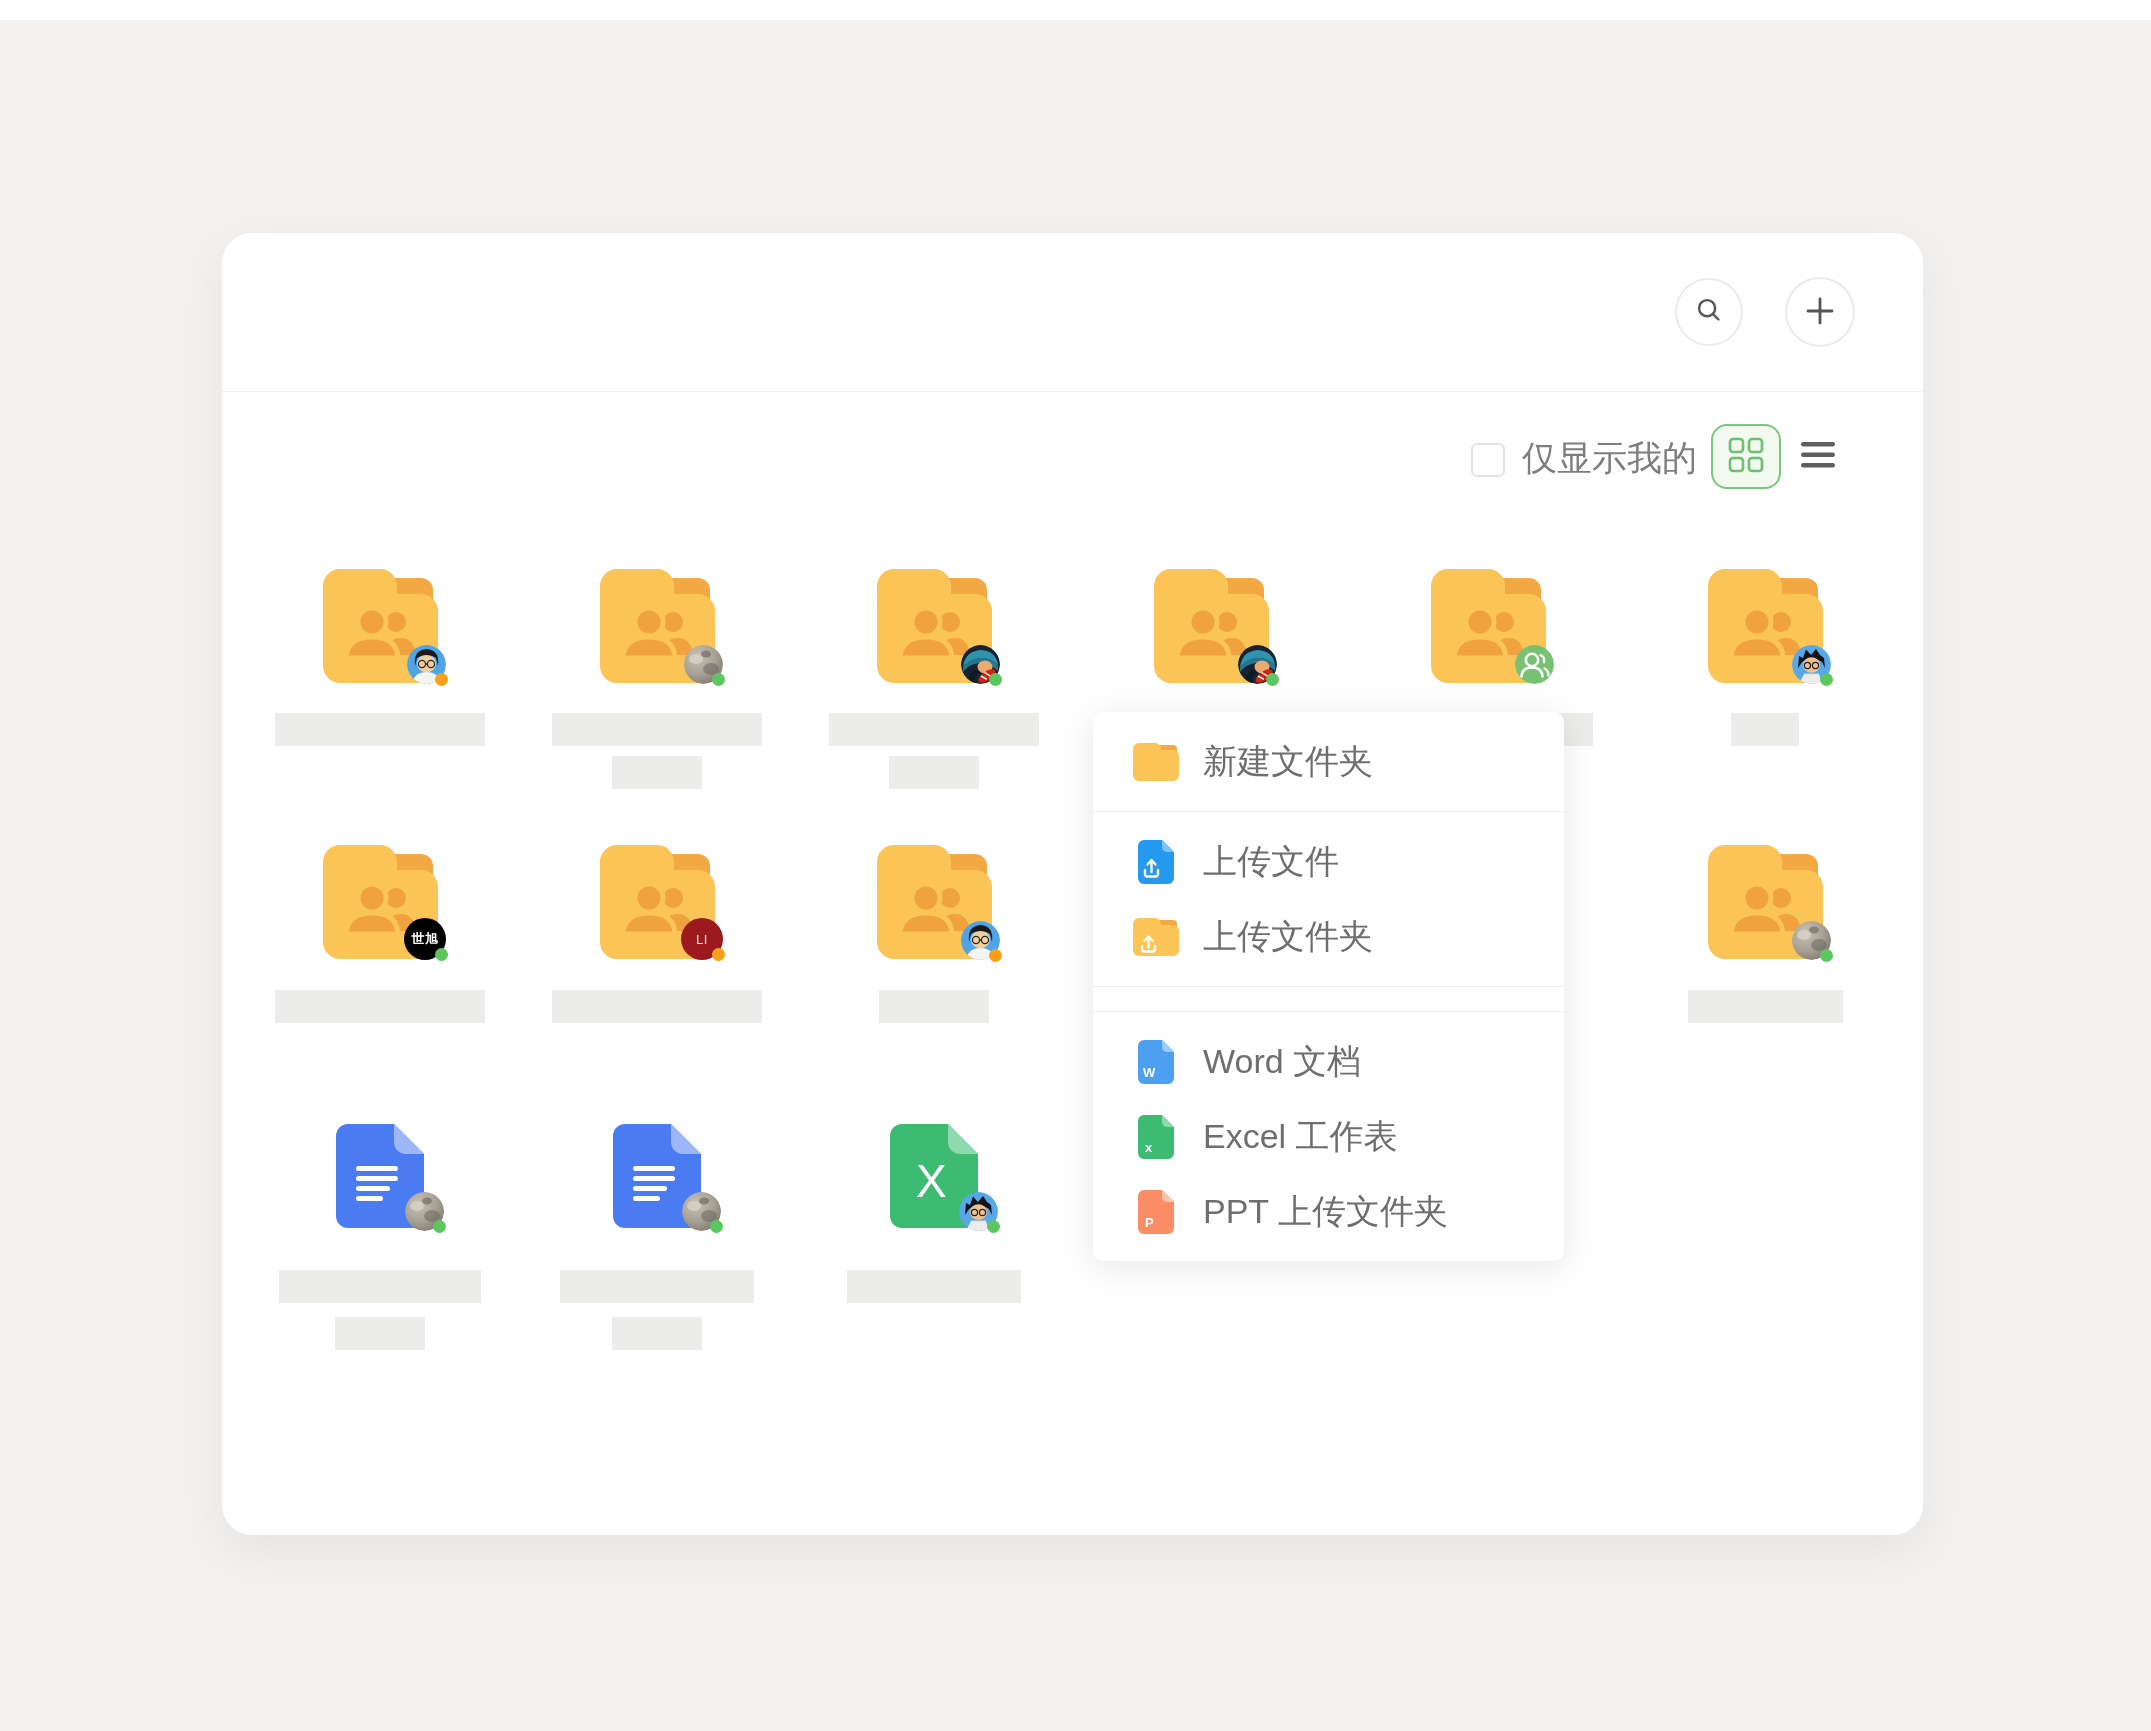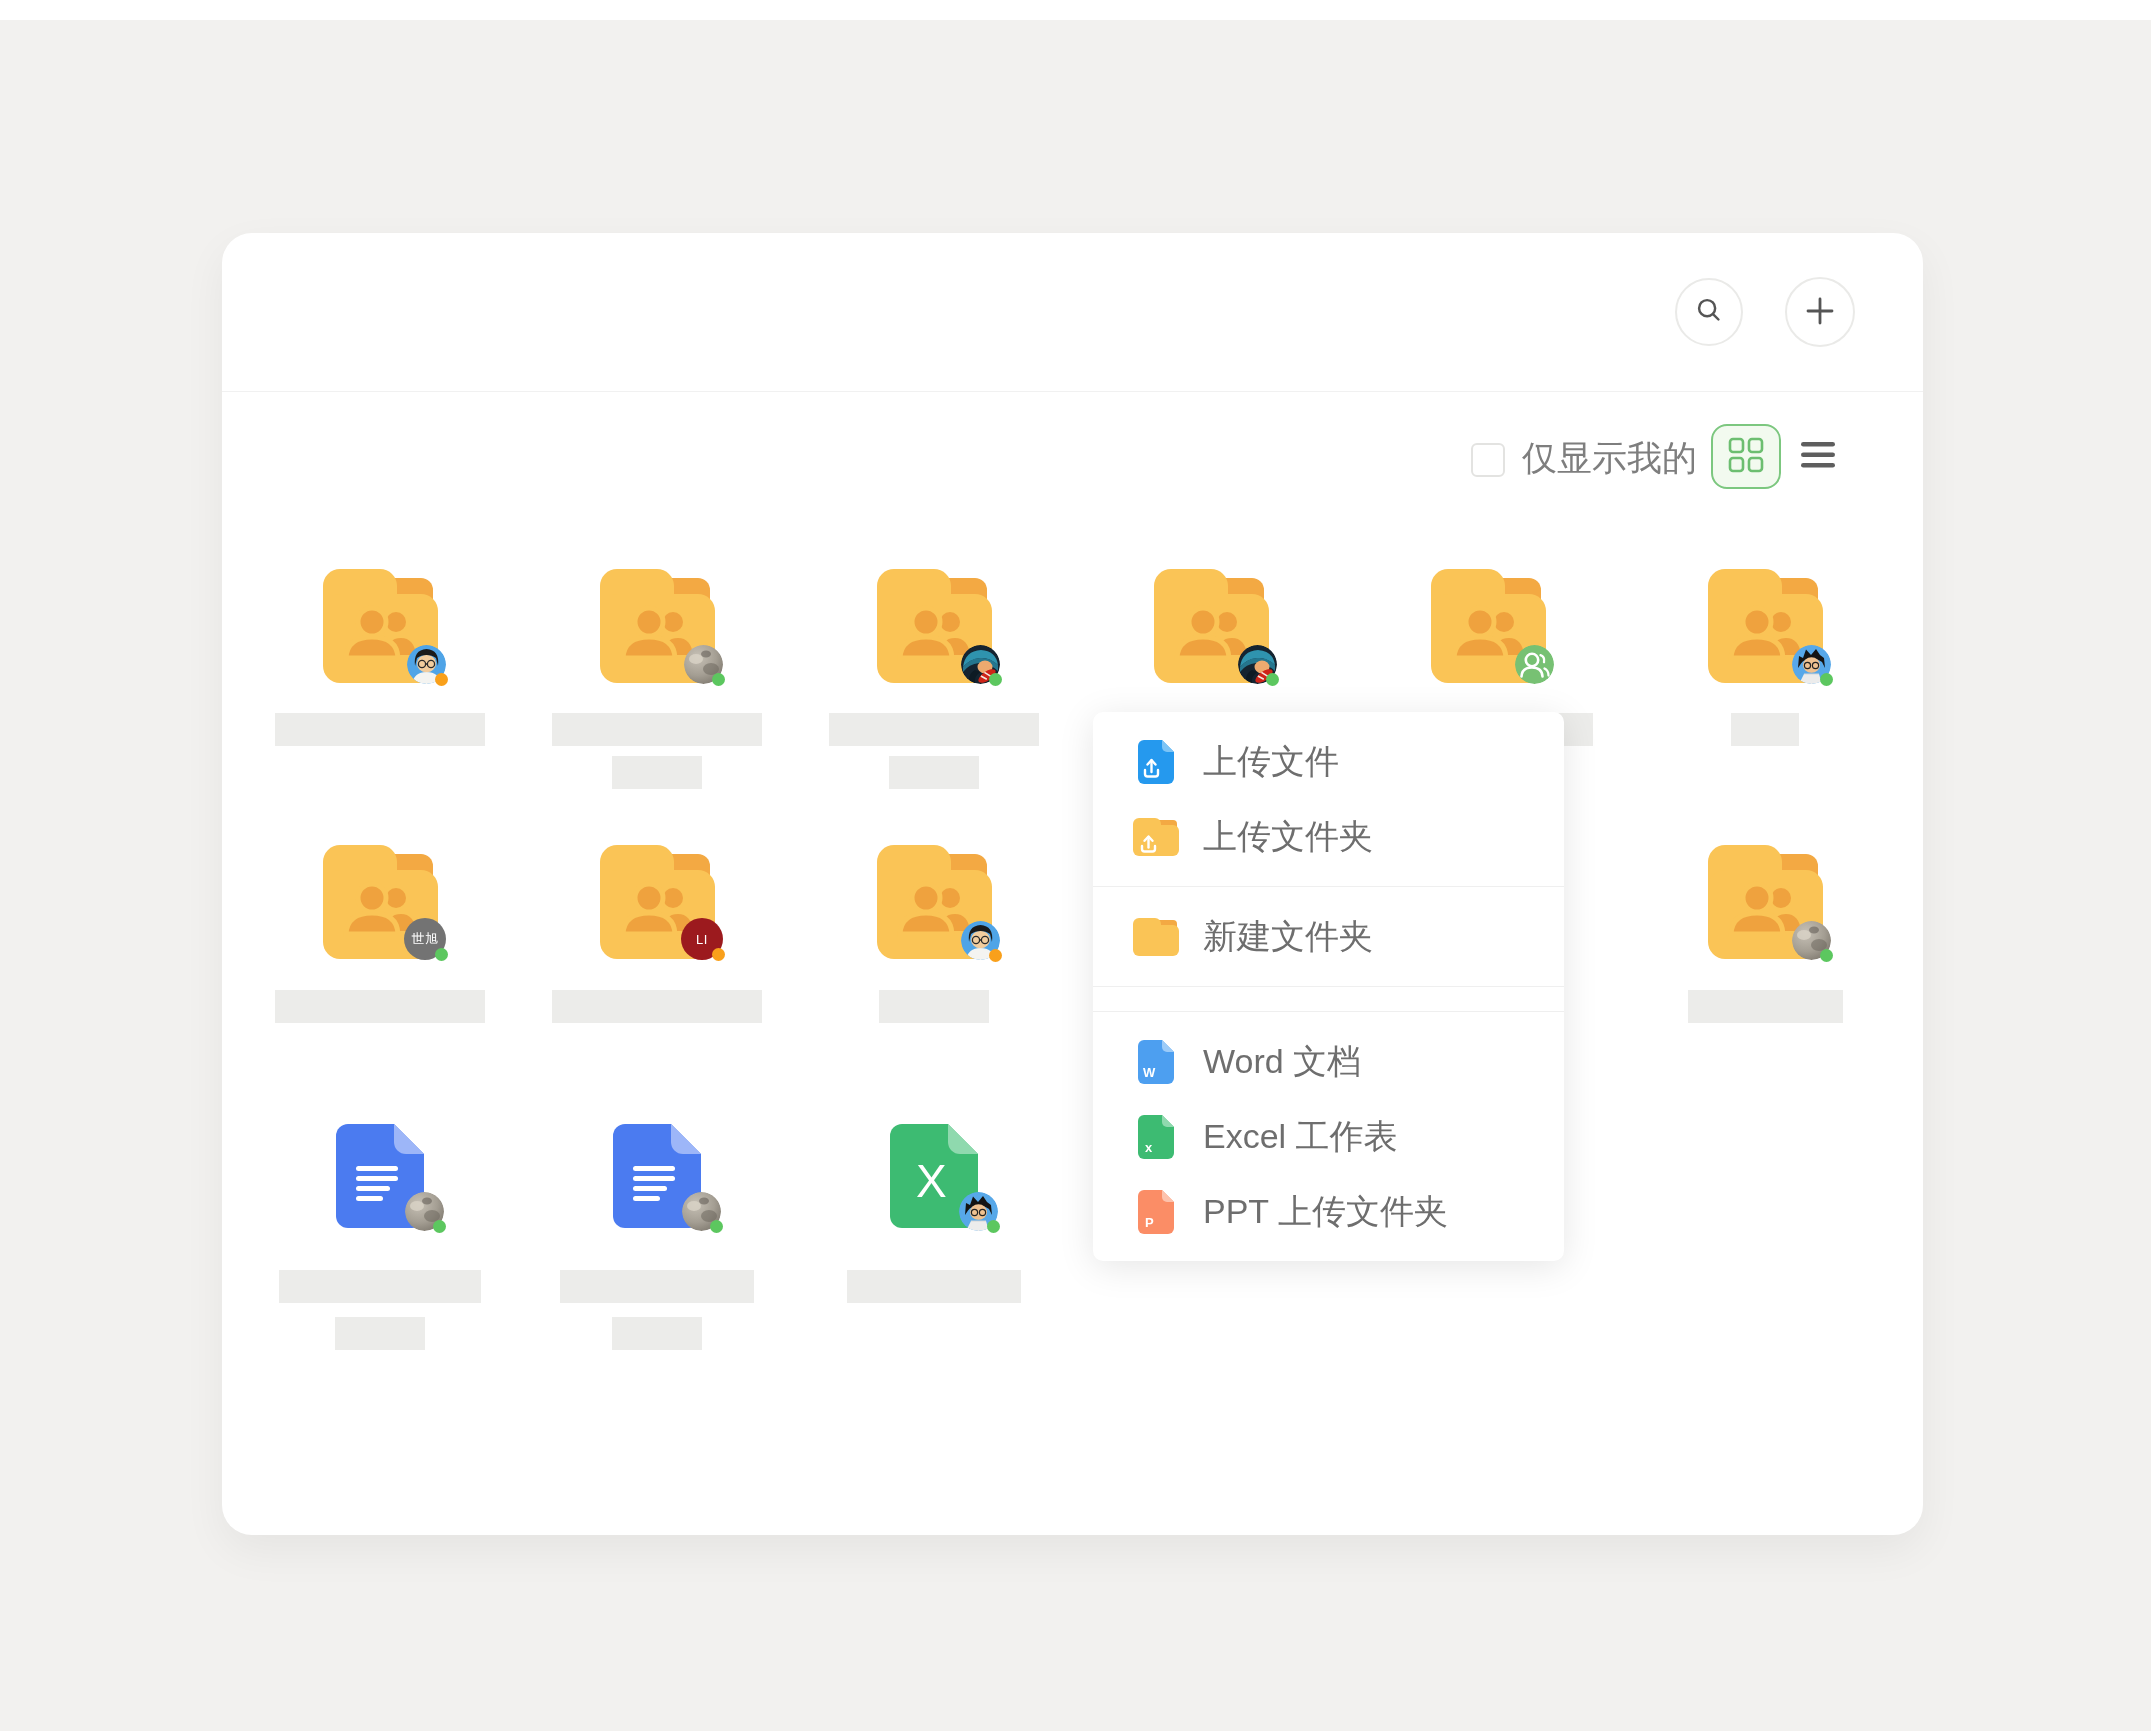--- a/index.html
+++ b/index.html
@@ -224,21 +224,21 @@
         <div class="skeleton" style="left: 1509px; top: 480px; width: 68px;"></div>
         <div class="tile-icon" style="left: 101px; top: 612px;"><svg viewBox="0 0 115 114" width="115" height="114">
   <rect x="44" y="9" width="66" height="42" rx="12" fill="#F3A943"></rect>
   <rect x="0" y="0" width="74" height="100" rx="17" fill="#FAC456"></rect>
   <rect x="0" y="25" width="115" height="89" rx="17" fill="#FAC456"></rect>
   <circle cx="73" cy="53" r="10" fill="#EFA23E"></circle>
   <path d="M62 86 q2 -17 16 -17 q13 0 15 17 z" fill="#EFA23E"></path>
   <circle cx="49" cy="53" r="14" fill="#EFA23E" stroke="#FAC456" stroke-width="5"></circle>
   <path d="M23 89 q1 -21 26 -21 q25 0 26 21 z" fill="#EFA23E" stroke="#FAC456" stroke-width="5"></path>
           </svg></div>
-        <div class="badge" style="left: 182px; top: 685px; background: #737373;">世旭</div>
+        <div class="badge" style="left: 182px; top: 685px; background: #000000; font-weight: bold;">世旭</div>
         <div class="dot" style="left: 213px; top: 715px; background: rgb(92, 199, 95);"></div>
         <div class="skeleton" style="left: 53px; top: 757px; width: 210px;"></div>
         <div class="tile-icon" style="left: 378px; top: 612px;"><svg viewBox="0 0 115 114" width="115" height="114">
   <rect x="44" y="9" width="66" height="42" rx="12" fill="#F3A943"></rect>
   <rect x="0" y="0" width="74" height="100" rx="17" fill="#FAC456"></rect>
   <rect x="0" y="25" width="115" height="89" rx="17" fill="#FAC456"></rect>
   <circle cx="73" cy="53" r="10" fill="#EFA23E"></circle>
   <path d="M62 86 q2 -17 16 -17 q13 0 15 17 z" fill="#EFA23E"></path>
   <circle cx="49" cy="53" r="14" fill="#EFA23E" stroke="#FAC456" stroke-width="5"></circle>
   <path d="M23 89 q1 -21 26 -21 q25 0 26 21 z" fill="#EFA23E" stroke="#FAC456" stroke-width="5"></path>
@@ -371,20 +371,32 @@
             </g>
           </svg></div>
         <div class="dot" style="left: 765px; top: 987px; background: rgb(92, 199, 95);"></div>
         <div class="skeleton" style="left: 625px; top: 1037px; width: 174px;"></div>
       </div>
 
     <div id="menu" class="menu">
         <div class="menu-section">
           <div class="menu-item">
             <span class="mi-icon">
+              <svg viewBox="0 0 46 38" width="46" height="38">
+  <rect x="16" y="2" width="28" height="15" rx="4" fill="#F3A943"></rect>
+  <rect x="0" y="0" width="28" height="34" rx="6" fill="#FAC456"></rect>
+  <rect x="0" y="7" width="46" height="31" rx="6" fill="#FAC456"></rect>
+              </svg>
+            </span>
+            <span class="mi-label">新建文件夹</span>
+          </div>
+        </div>
+        <div class="menu-section">
+          <div class="menu-item">
+            <span class="mi-icon">
               <svg viewBox="0 0 36 44" width="36" height="44">
   <path d="M0 6 A6 6 0 0 1 6 0 H24 L36 12 V38 A6 6 0 0 1 30 44 H6 A6 6 0 0 1 0 38 Z" fill="#2599EE"></path>
   <path d="M24 0 L36 12 H29 A5 5 0 0 1 24 7 Z" fill="#7CC4F6"></path>
                 <g stroke="#fff" stroke-width="2.4" fill="none" stroke-linecap="round" stroke-linejoin="round">
   <path d="M7 30 v4 a2.5 2.5 0 0 0 2.5 2.5 h8 a2.5 2.5 0 0 0 2.5 -2.5 v-4"></path>
                   <path d="M13.5 32 V20.5"></path>
                   <path d="M9.5 24.5 l4 -4.5 4 4.5"></path>
                 </g>
               </svg>
             </span>
@@ -400,32 +412,20 @@
   <path d="M7 30 v3 a2.5 2.5 0 0 0 2.5 2.5 h8 a2.5 2.5 0 0 0 2.5 -2.5 v-3"></path>
                   <path d="M13.5 31.5 V21"></path>
                   <path d="M9.5 24.8 l4 -4.3 4 4.3"></path>
                 </g>
               </svg>
             </span>
             <span class="mi-label">上传文件夹</span>
           </div>
         </div>
         <div class="menu-section">
-          <div class="menu-item">
-            <span class="mi-icon">
-              <svg viewBox="0 0 46 38" width="46" height="38">
-  <rect x="16" y="2" width="28" height="15" rx="4" fill="#F3A943"></rect>
-  <rect x="0" y="0" width="28" height="34" rx="6" fill="#FAC456"></rect>
-  <rect x="0" y="7" width="46" height="31" rx="6" fill="#FAC456"></rect>
-              </svg>
-            </span>
-            <span class="mi-label">新建文件夹</span>
-          </div>
-        </div>
-        <div class="menu-section">
         </div>
         <div class="menu-section">
           <div class="menu-item">
             <span class="mi-icon">
               <svg viewBox="0 0 36 44" width="36" height="44">
   <path d="M0 6 A6 6 0 0 1 6 0 H24 L36 12 V38 A6 6 0 0 1 30 44 H6 A6 6 0 0 1 0 38 Z" fill="#4D9FF0"></path>
   <path d="M24 0 L36 12 H29 A5 5 0 0 1 24 7 Z" fill="#9CCBF8"></path>
                 <text x="5" y="37" font-size="13" font-weight="bold" fill="#fff" font-family="Liberation Sans, sans-serif">W</text>
               </svg>
             </span>

